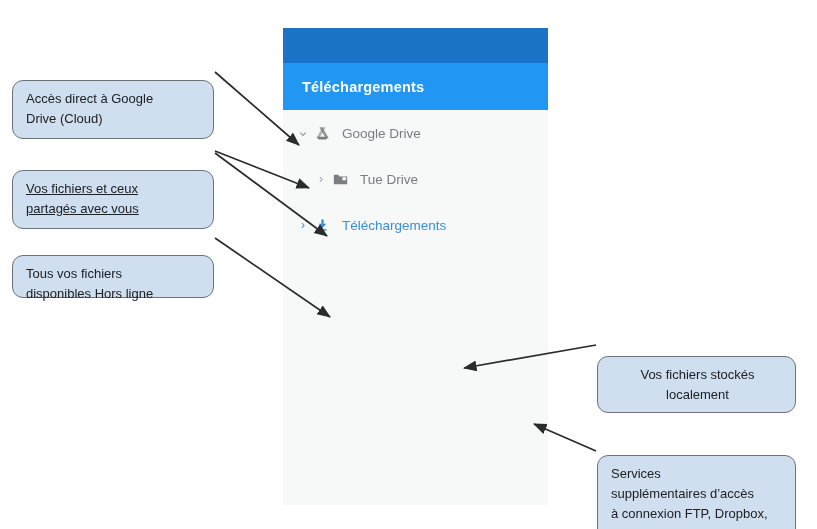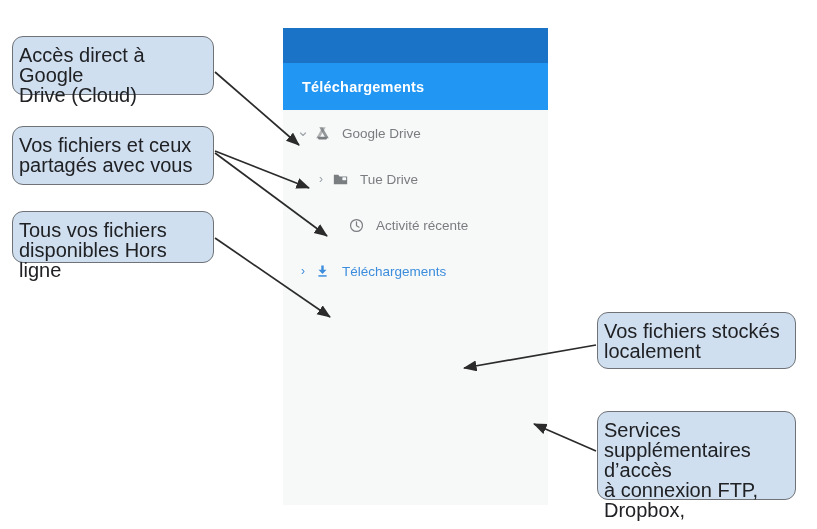--- a/index.html
+++ b/index.html
@@ -17,29 +17,30 @@
   }
 
   
   .callout {
     position: absolute;
     box-sizing: border-box;
     background: #cfdfef;
     border: 1.4px solid #6f7378;
     border-radius: 11px;
     color: #202124;
-    font-size: 20px;
+    font-size: 13px;
     line-height: 20px;
-    padding: 8px 11px 8px 6px;
+    padding: 8px 11px 8px 13px;
     white-space: pre-line;
+    margin-top: 44px;
   }
   #callout-drive       { left: 12px;  top: 36px;  width: 202px; height: 59px; }
-  #callout-shared      { left: 12px;  top: 126px; width: 202px; height: 59px; }
-  #callout-offline     { left: 12px;  top: 211px; width: 202px; height: 52px; }
-  #callout-local       { left: 597px; top: 312px; width: 199px; height: 57px; }
+  #callout-shared      { left: 12px;  top: 126px; width: 202px; height: 59px; text-decoration: underline; }
+  #callout-offline     { left: 12px;  top: 211px; width: 202px; height: 43px; }
+  #callout-local       { left: 597px; top: 312px; width: 199px; height: 57px; text-align: center; }
   #callout-extra       { left: 597px; top: 411px; width: 199px; height: 89px; }
 
   
   #panel {
     position: absolute;
     left: 283px;
     top: 28px;
     width: 265px;
     height: 477px;
     background: #f7f8f8;
@@ -160,30 +161,20 @@
       <div class="tree-row indent-1">
         <span class="chev">›</span>
         <span class="ico">
           <svg width="17" height="17" viewBox="0 0 24 24">
             <path d="M2.6 5.4h6.2l1.9 2.2h10.7v11.1H2.6z" fill="#7b7e81"></path>
             <rect x="14.6" y="8.9" width="5.4" height="4.2" rx="1" fill="#f7f8f8"></rect>
           </svg>
         </span>
         <span class="lbl">Tue Drive</span>
       </div>
-      <div class="tree-row indent-2">
-        <span class="chev"></span>
-        <span class="ico">
-          <svg width="17" height="17" viewBox="0 0 24 24">
-            <circle cx="12" cy="12" r="8.4" fill="none" stroke="#7b7e81" stroke-width="1.7"></circle>
-            <path d="M12 6.9v5.4l3.6 2.1" fill="none" stroke="#7b7e81" stroke-width="1.7" stroke-linecap="round"></path>
-          </svg>
-        </span>
-        <span class="lbl">Activité récente</span>
-      </div>
       <div class="tree-row indent-0 row-active">
         <span class="chev">›</span>
         <span class="ico">
           <svg width="17" height="17" viewBox="0 0 24 24">
             <path d="M10.3 3.4h3.4v6.2h3.9L12 15.6 6.4 9.6h3.9z" fill="#3c8ddc"></path>
             <rect x="6.2" y="17.2" width="11.6" height="2.1" fill="#3c8ddc"></rect>
           </svg>
         </span>
         <span class="lbl">Téléchargements</span>
       </div>

